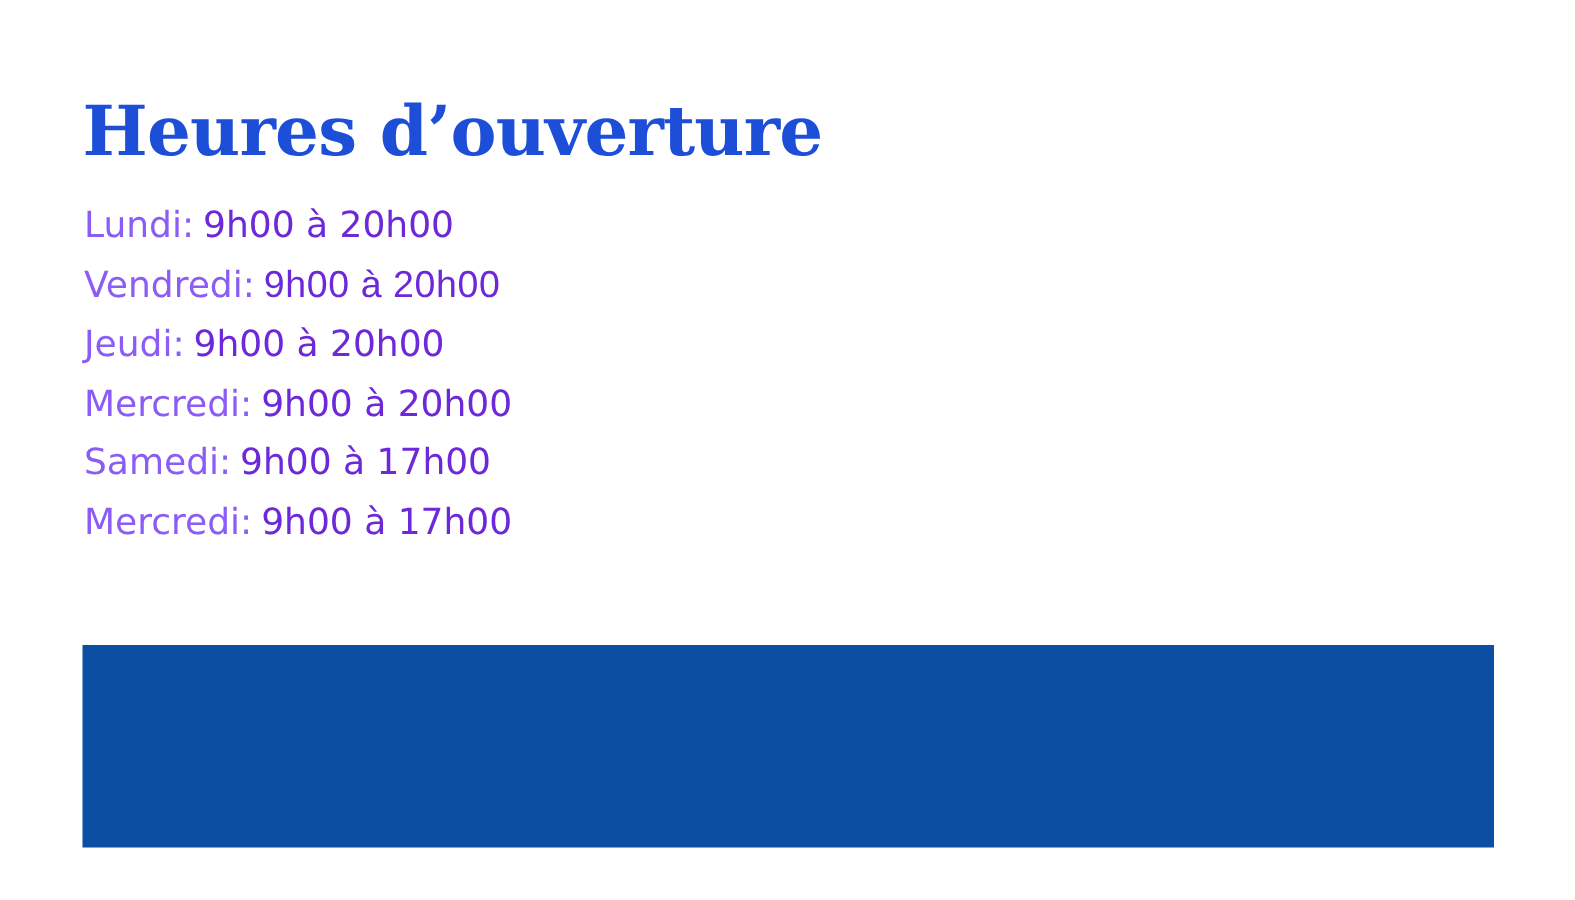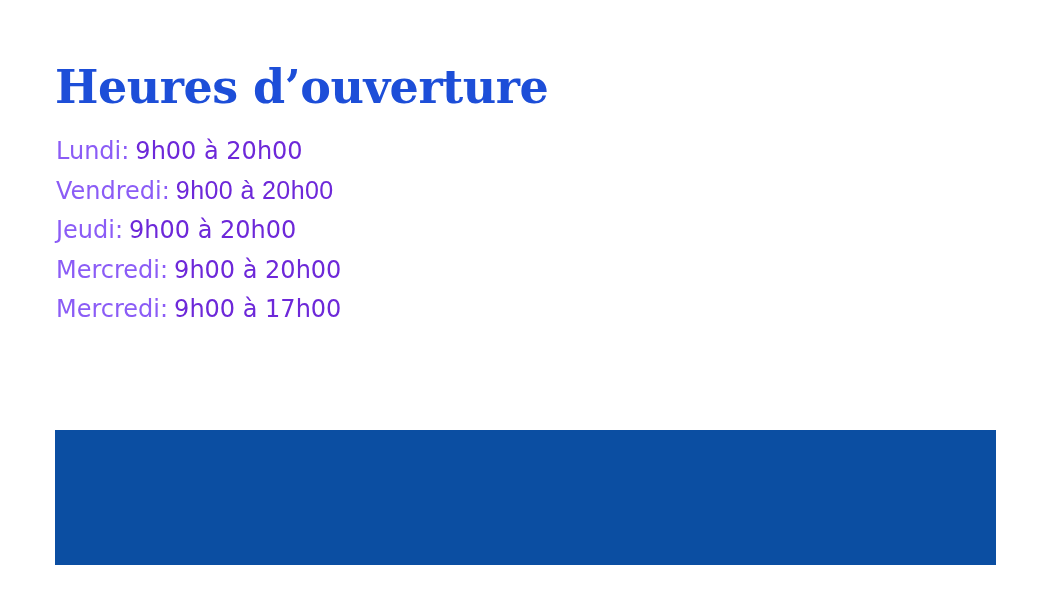--- a/index.html
+++ b/index.html
@@ -97,20 +97,23 @@
     </div>
 
     <div class="hours-row">
       <span class="day-label">Jeudi:</span><span class="time-value">9h00  à  20h00</span>
     </div>
 
     <div class="hours-row">
       <span class="day-label">Mercredi:</span><span class="time-value">9h00  à  20h00</span>
     </div>
 
+    <div class="hours-row">
+      <span class="day-label">Samedi:</span><span class="time-value">9h00  à  17h00</span>
+    </div>
 
     <div class="hours-row">
       <span class="day-label">Mercredi:</span><span class="time-value">9h00  à  17h00</span>
     </div>
 
   </div>
 
   <div class="banner-bar"></div>
 
 </div>

